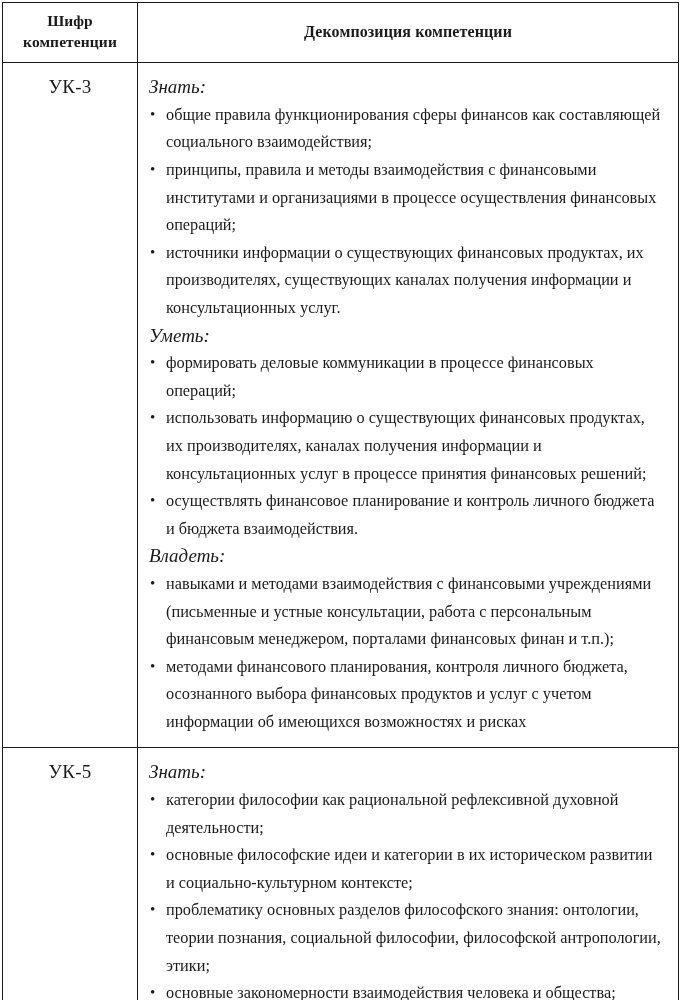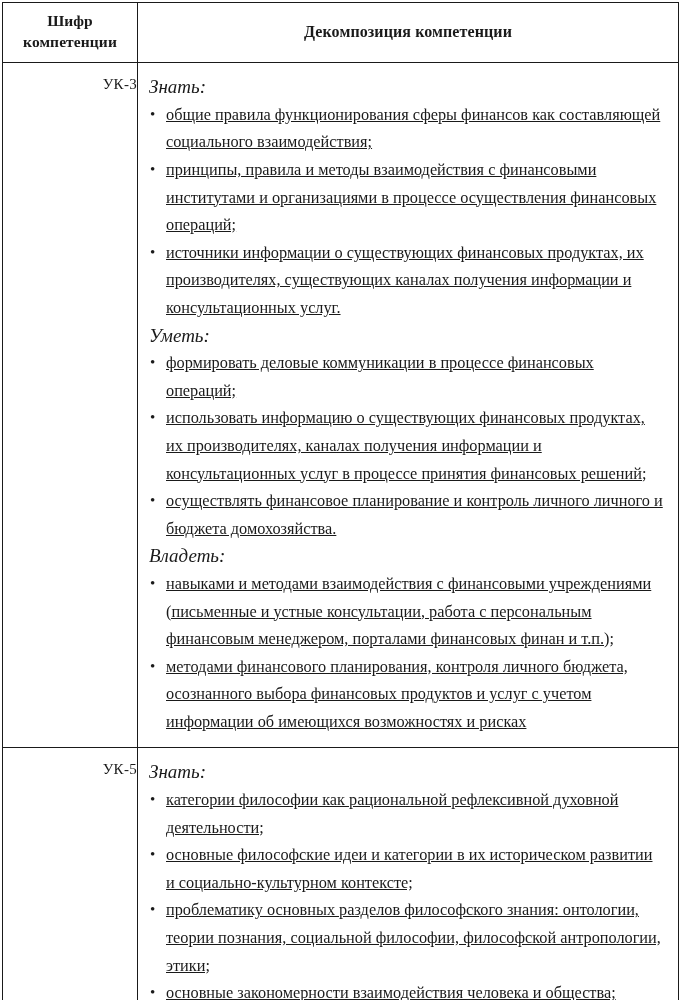--- a/index.html
+++ b/index.html
@@ -57,22 +57,22 @@
   }
   th.head-decomp {
     padding: 8px 10px 10px 10px;
     font-size: 16px;
     vertical-align: middle;
     font-family: Liberation Serif, serif;
   }
 
   
   td.cell-code {
-    text-align: right;
-    font-size: 15px;
+    text-align: center;
+    font-size: 19px;
     padding-top: 13px;
     letter-spacing: 0.3px;
   }
   td.cell-decomp {
     padding: 10px 13px 12px 11px;
     font-size: 16.3px;
     line-height: 27.6px;
   }
 
   .section-label {
@@ -88,21 +88,20 @@
     margin: 0;
     padding: 0;
   }
   ul.bullets > li {
     position: relative;
     padding-left: 17px;
     margin: 0;
     line-height: 27.6px;
     text-align: left;
     hyphens: manual;
-    text-decoration: underline;
   }
   ul.bullets > li::before {
     content: "•";
     position: absolute;
     left: 1px;
     top: 0;
     font-size: 15px;
     line-height: 27.6px;
   }
 
@@ -137,21 +136,21 @@
             <div class="section-label">Знать:</div>
             <ul class="bullets">
               <li>общие правила функционирования сферы финансов как составляющей социального взаимодействия;</li>
               <li>принципы, правила и методы взаимодействия с фи­нансовыми институтами и организациями в процессе осуществления финансовых операций;</li>
               <li>источники информации о существующих финансовых продуктах, их производителях, существующих каналах получения информации и консультационных услуг.</li>
             </ul>
             <div class="section-label">Уметь:</div>
             <ul class="bullets">
               <li>формировать деловые коммуникации в процессе финан­совых операций;</li>
               <li>использовать информацию о существующих финансо­вых продуктах, их производителях, каналах получения информации и консультационных услуг в процессе при­нятия финансовых решений;</li>
-              <li>осуществлять финансовое планирование и контроль лич­ного личного и бюджета домохозяйства.</li>
+              <li>осуществлять финансовое планирование и контроль лич­ного бюджета и бюджета взаимодействия.</li>
             </ul>
             <div class="section-label">Владеть:</div>
             <ul class="bullets">
               <li>навыками и методами взаимодействия с финансовыми учреждениями (письменные и устные консультации, работа с персональным финансовым менеджером, пор­талами финансовых финан и т.п.);</li>
               <li>методами финансового планирования, контроля личного бюджета, осознанного выбора финансовых продуктов и услуг с учетом информации об имеющихся возможно­стях и рисках</li>
             </ul>
           </td>
         </tr>
         <tr class="row-clipped">
           <td class="cell-code">УК-5</td>

